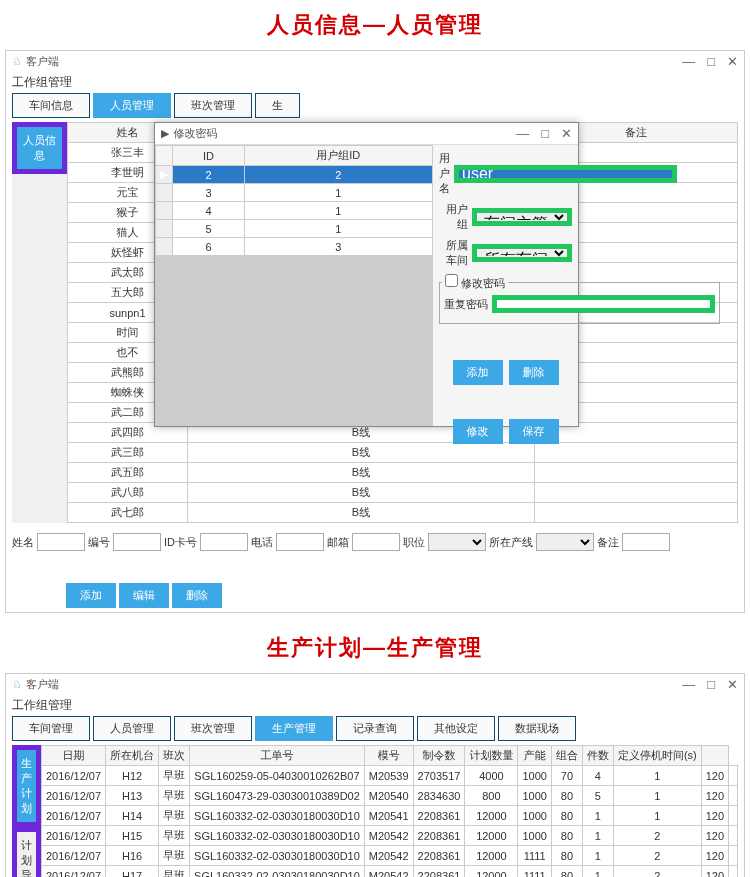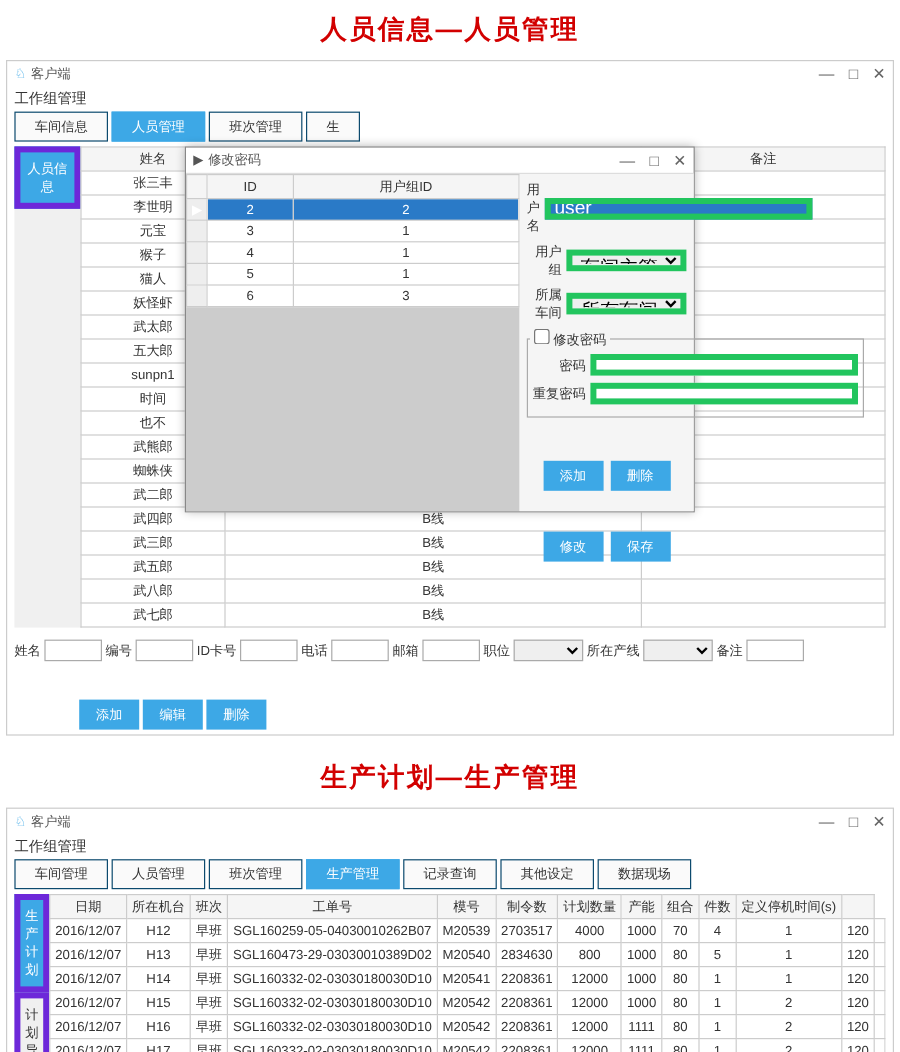--- a/index.html
+++ b/index.html
@@ -232,24 +232,20 @@
               <label>用户组</label>
               <select><option>车间主管</option></select>
             </div>
           <div class="form-row">
               <label>所属车间</label>
               <select><option>所有车间</option></select>
             </div>
           <fieldset>
             <legend><input type="checkbox" style=""> <span>修改密码</span></legend>
             <div class="form-row">
-                <label>密码</label>
-                <input type="password" style="">
-              </div>
-            <div class="form-row">
                 <label>重复密码</label>
                 <input type="password" style="">
               </div>
           </fieldset>
           <div class="dialog-btns" id="dialog-btns">
               <button class="btn-blue">添加</button>
               <button class="btn-blue">删除</button>
               <button class="btn-blue">修改</button>
               <button class="btn-blue">保存</button>
             </div>

